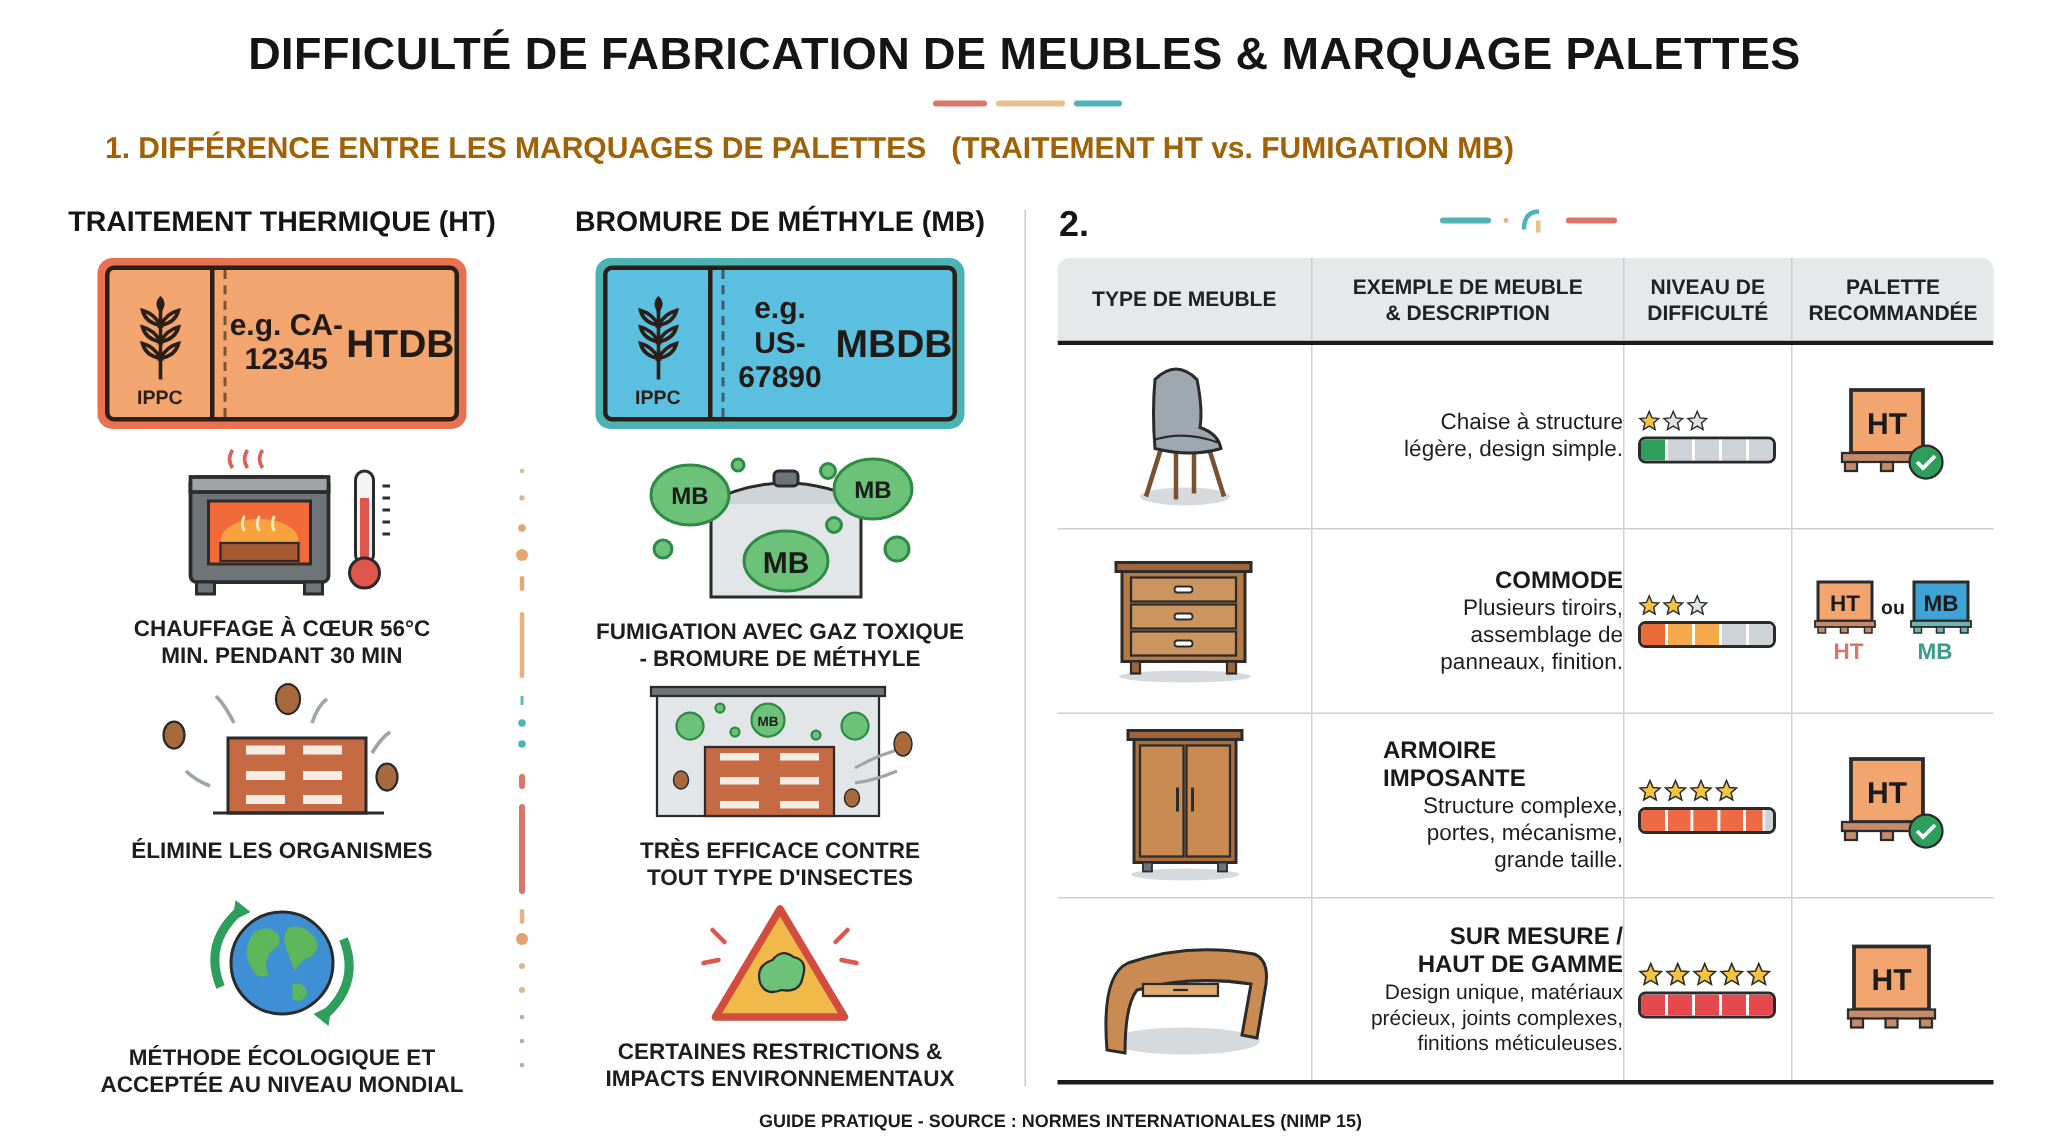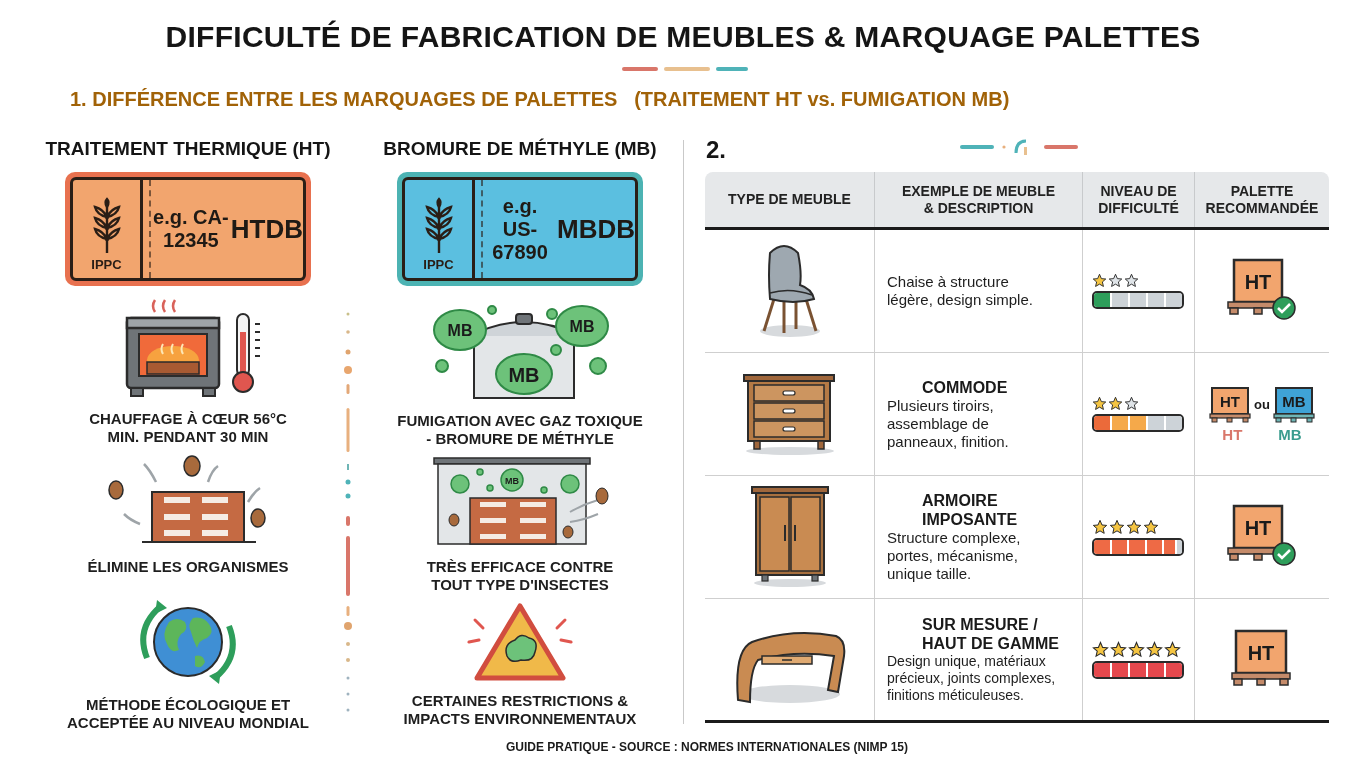--- a/index.html
+++ b/index.html
@@ -38,21 +38,21 @@
 
   .table { position: absolute; left: 705px; top: 172px; width: 624px; }
   .thead { display: grid; grid-template-columns: 170px 208px 112px 134px; background: #e6e8ea; border-radius: 8px 8px 0 0; height: 58px; border-bottom: 3px solid #1b1b1b; }
   .th { display: flex; align-items: center; justify-content: center; text-align: center; font-size: 14px; font-weight: 700; color: #222; line-height: 17px; border-right: 1px solid #c8cacc; }
   .th:last-child { border-right: none; }
   .tr { display: grid; grid-template-columns: 170px 208px 112px 134px; height: 123px; border-bottom: 1px solid #cfcfcf; }
   .tr:last-child { border-bottom: 3px solid #1b1b1b; height: 124px; }
   .td { border-right: 1px solid #cfcfcf; display: flex; align-items: center; }
   .td:last-child { border-right: none; }
   .td.img { justify-content: center; }
-  .td.desc { padding-left: 12px; flex-direction: column; align-items: flex-start; justify-content: center; }
+  .td.desc { padding-left: 12px; flex-direction: column; align-items: flex-end; justify-content: center; }
   .desc .name { font-size: 16px; font-weight: 700; color: #1a1a1a; line-height: 19px; margin-left: 35px; }
   .desc .text { font-size: 15px; color: #1e1e1e; line-height: 18px; }
   .td.diff { flex-direction: column; align-items: flex-start; justify-content: center; padding-left: 9px; }
   .stars { display: flex; gap: 1px; margin-bottom: 3px; }
   .bar { width: 92px; height: 18px; border: 2px solid #2a2a2a; border-radius: 5px; display: flex; overflow: hidden; }
   .bar span { flex: 1; border-right: 2px solid #fff; }
   .bar span:last-child { border-right: none; }
   .td.pal { justify-content: center; }
 
   .footer { position: absolute; top: 740px; left: 0; width: 1366px; text-align: center; font-size: 12px; font-weight: 700; color: #1b1b1b; padding-left: 48px; }
@@ -458,21 +458,21 @@
         <line x1="35" y1="40" x2="35" y2="56" stroke="#2b2b2b" stroke-width="2"></line>
           <line x1="45" y1="40" x2="45" y2="56" stroke="#2b2b2b" stroke-width="2"></line>
         <rect x="12" y="90" width="6" height="6" fill="#6f7478" stroke="#2b2b2b" stroke-width="1.2"></rect>
           <rect x="62" y="90" width="6" height="6" fill="#6f7478" stroke="#2b2b2b" stroke-width="1.2"></rect>
       </svg>
     </div>
     <div class="td desc">
       <div class="name">ARMOIRE IMPOSANTE</div>
       <div class="text">Structure complexe,</div>
       <div class="text">portes, mécanisme,</div>
-      <div class="text">unique taille.</div>
+      <div class="text">grande taille.</div>
     </div>
     <div class="td diff">
       <div class="stars">
         <svg width="16" height="16" viewBox="0 0 24 24">
             <path d="M12 2l3 7 7 .6-5.4 4.7 1.7 7.2L12 17.8 5.7 21.5l1.7-7.2L2 9.6 9 9z" fill="#f5c542" stroke="#2b2b2b" stroke-width="1.5"></path>
           </svg>
         <svg width="16" height="16" viewBox="0 0 24 24">
             <path d="M12 2l3 7 7 .6-5.4 4.7 1.7 7.2L12 17.8 5.7 21.5l1.7-7.2L2 9.6 9 9z" fill="#f5c542" stroke="#2b2b2b" stroke-width="1.5"></path>
           </svg>
         <svg width="16" height="16" viewBox="0 0 24 24">

